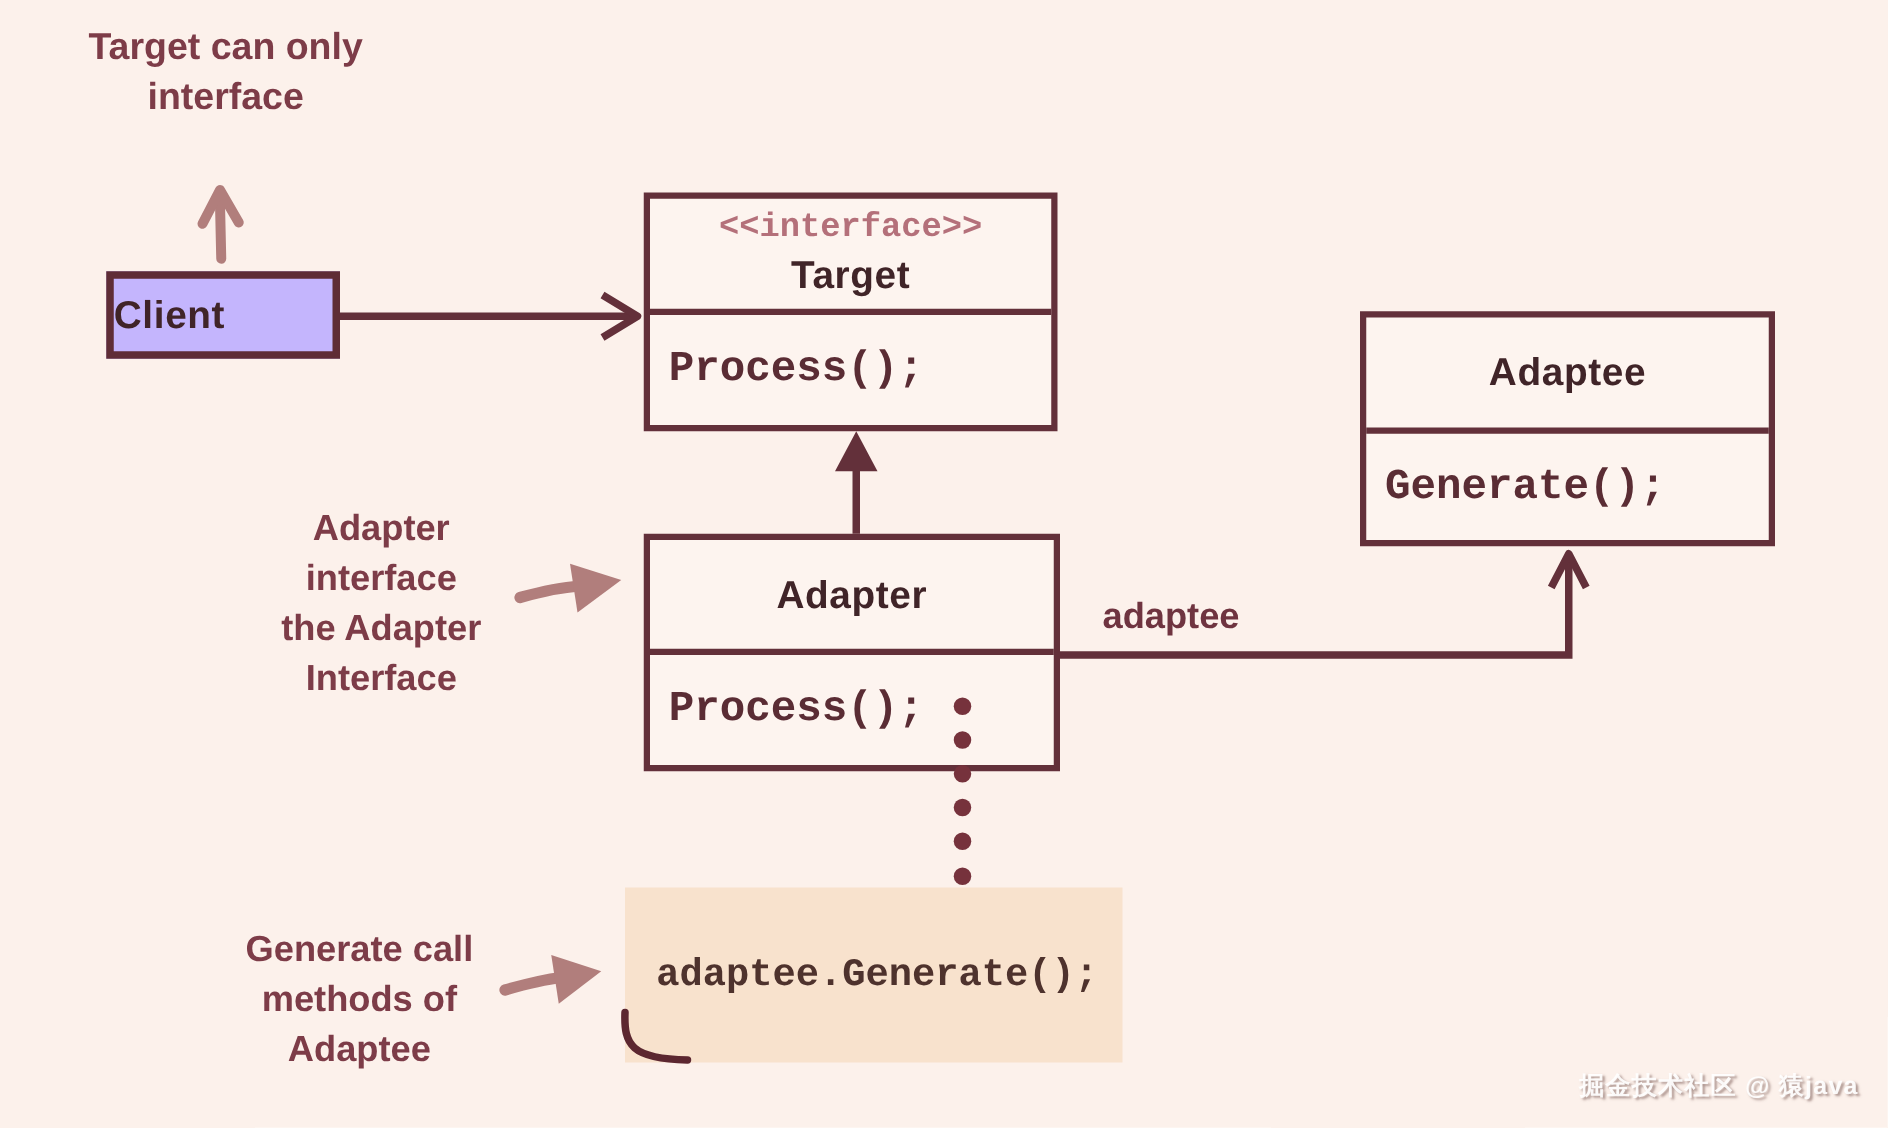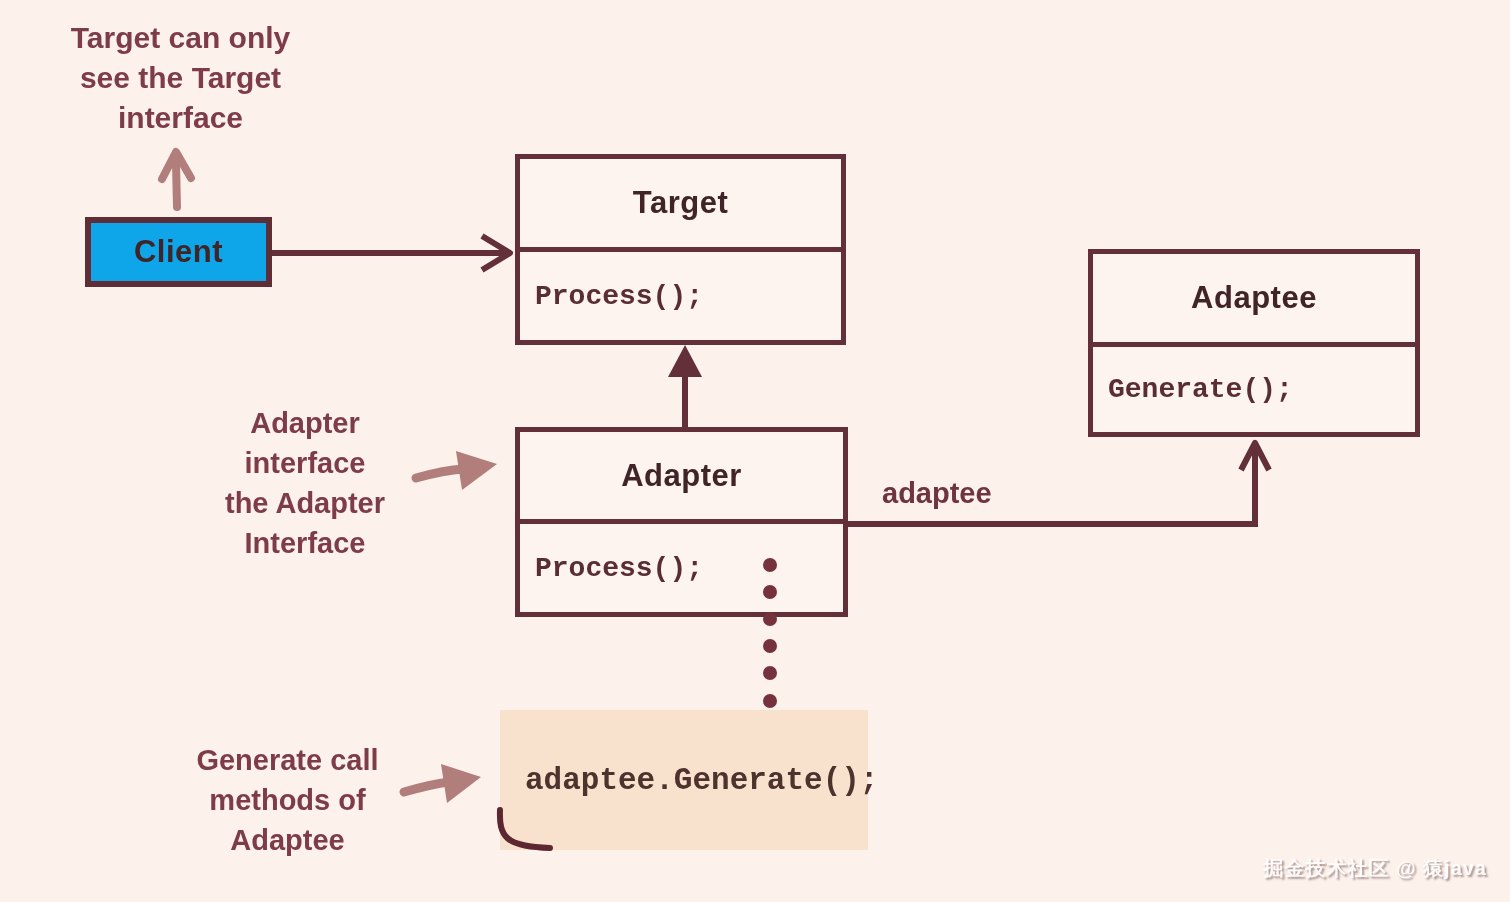--- a/index.html
+++ b/index.html
@@ -30,29 +30,29 @@
   .uml-stereotype{
     font-family:"Liberation Mono","DejaVu Sans Mono",monospace;
     font-weight:700;color:#b4707a;font-size:27px;margin-bottom:4px;
   }
   .uml-body{
     flex:1;display:flex;align-items:center;
     padding-left:15px;box-sizing:border-box;
   }
   .uml-method{
     font-family:"Liberation Mono","DejaVu Sans Mono",monospace;
-    font-weight:700;color:#5a2c34;font-size:28px;
+    font-weight:700;color:#5a2c34;font-size:34px;
   }
   
   .simple-box{
     position:absolute;
     border:6px solid #5f2d36;
-    background:#0ea5e9;
+    background:#c4b5fd;
     box-sizing:border-box;
-    display:flex;align-items:center;justify-content:center;
+    display:flex;align-items:center;
   }
   
   .hand-note{
     position:absolute;
     text-align:center;
     color:#7d3c48;
     font-weight:700;
     line-height:40px;
   }
   .hand-note div{white-space:nowrap;}
@@ -88,20 +88,21 @@
 <body>
 
 <div class="canvas">
 
   <div class="simple-box" style="left:85px;top:217px;width:187px;height:70px;">
     <span class="uml-title">Client</span>
   </div>
 
   <div class="uml-box" style="left:515px;top:154px;width:331px;height:191px;">
     <div class="uml-head" style="height:93px;">
+      <span class="uml-stereotype">&lt;&lt;interface&gt;&gt;</span>
       <span class="uml-title">Target</span>
     </div>
     <div class="uml-body">
       <span class="uml-method">Process();</span>
     </div>
   </div>
 
   <div class="uml-box" style="left:1088px;top:249px;width:332px;height:188px;">
     <div class="uml-head" style="height:93px;">
       <span class="uml-title">Adaptee</span>
@@ -113,27 +114,26 @@
 
   <div class="uml-box" style="left:515px;top:427px;width:333px;height:190px;">
     <div class="uml-head" style="height:92px;">
       <span class="uml-title">Adapter</span>
     </div>
     <div class="uml-body">
       <span class="uml-method">Process();</span>
     </div>
   </div>
 
-  <div class="sticky-note" style="left:500px;top:710px;width:368px;height:140px;">
+  <div class="sticky-note" style="left:500px;top:710px;width:398px;height:140px;">
     <span class="code">adaptee.Generate();</span>
   </div>
 
   <div class="hand-note" style="left:38px;top:18px;width:285px;font-size:30px;">
     <div>Target can only</div>
-    <div>see the Target</div>
     <div>interface</div>
   </div>
 
   <div class="hand-note" style="left:165px;top:403px;width:280px;font-size:29px;">
     <div>Adapter</div>
     <div>interface</div>
     <div>the Adapter</div>
     <div>Interface</div>
   </div>
 

